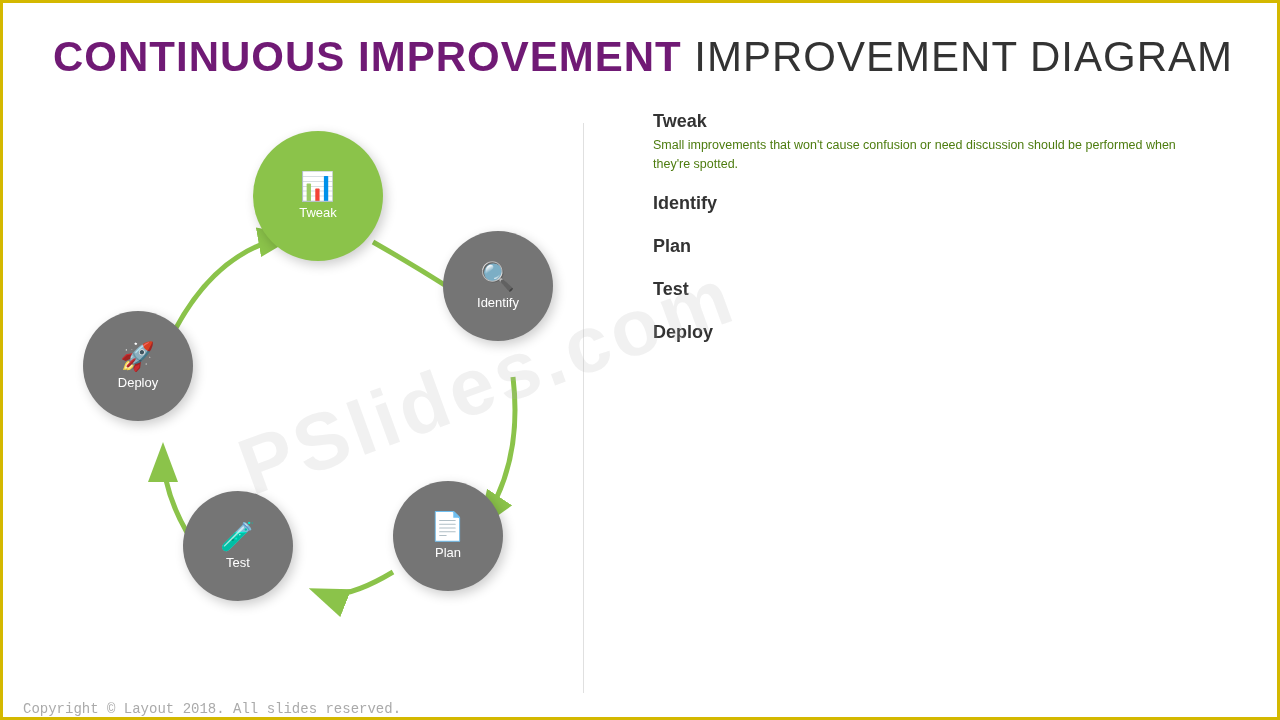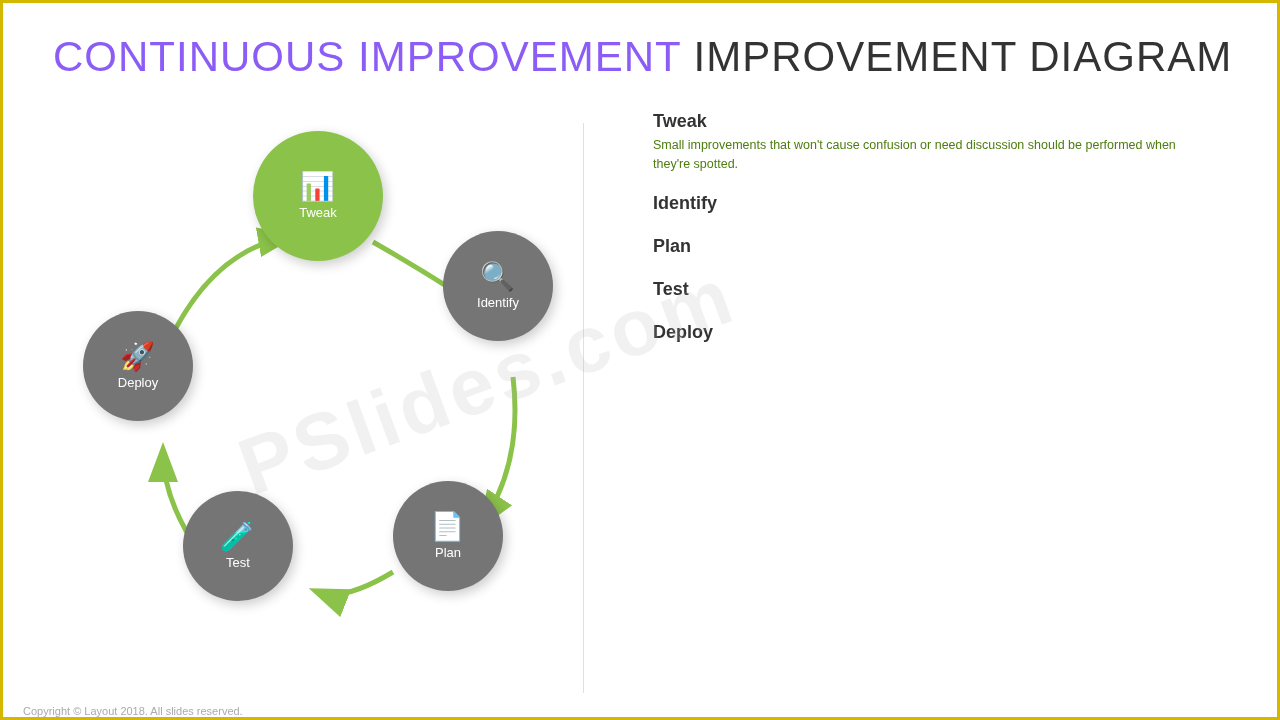--- a/index.html
+++ b/index.html
@@ -27,22 +27,22 @@
     }
 
     .header h1 {
       font-size: 42px;
       letter-spacing: 1px;
       color: #333;
       font-weight: 400;
     }
 
     .header h1 span.bold {
-      font-weight: 400;
-      color: #8b5cf6;
+      font-weight: 700;
+      color: #701a75;
     }
 
     .content {
       display: flex;
       flex: 1;
       padding: 10px 30px 20px 30px;
     }
 
     
     .diagram {
@@ -144,22 +144,23 @@
       top: 120px;
       bottom: 30px;
       width: 1px;
       background: #e0e0e0;
     }
 
     .footer {
       position: absolute;
       bottom: 6px;
       left: 20px;
-      font-size: 11px;
+      font-size: 14px;
       color: #aaa;
+      font-family: Liberation Mono, monospace;
     }
   </style>
 </head>
 <body>
 
 <div class="slide">
 
   <div class="header">
     <h1>
       <span class="bold">CONTINUOUS IMPROVEMENT</span><span> IMPROVEMENT DIAGRAM</span>

